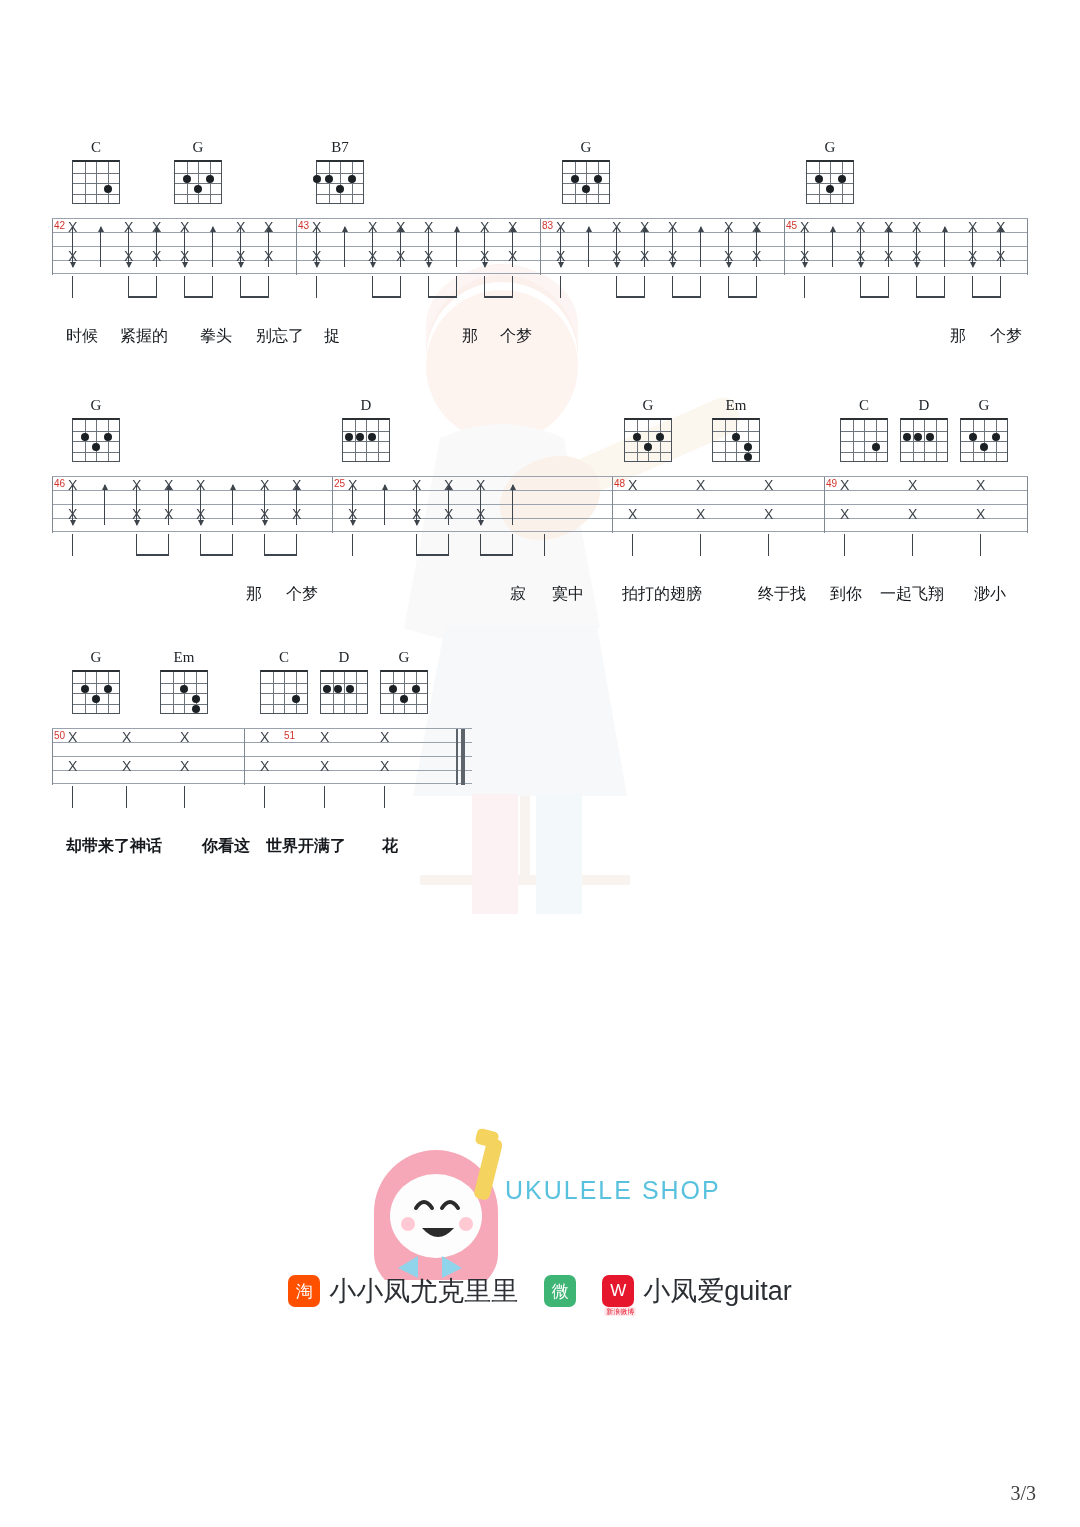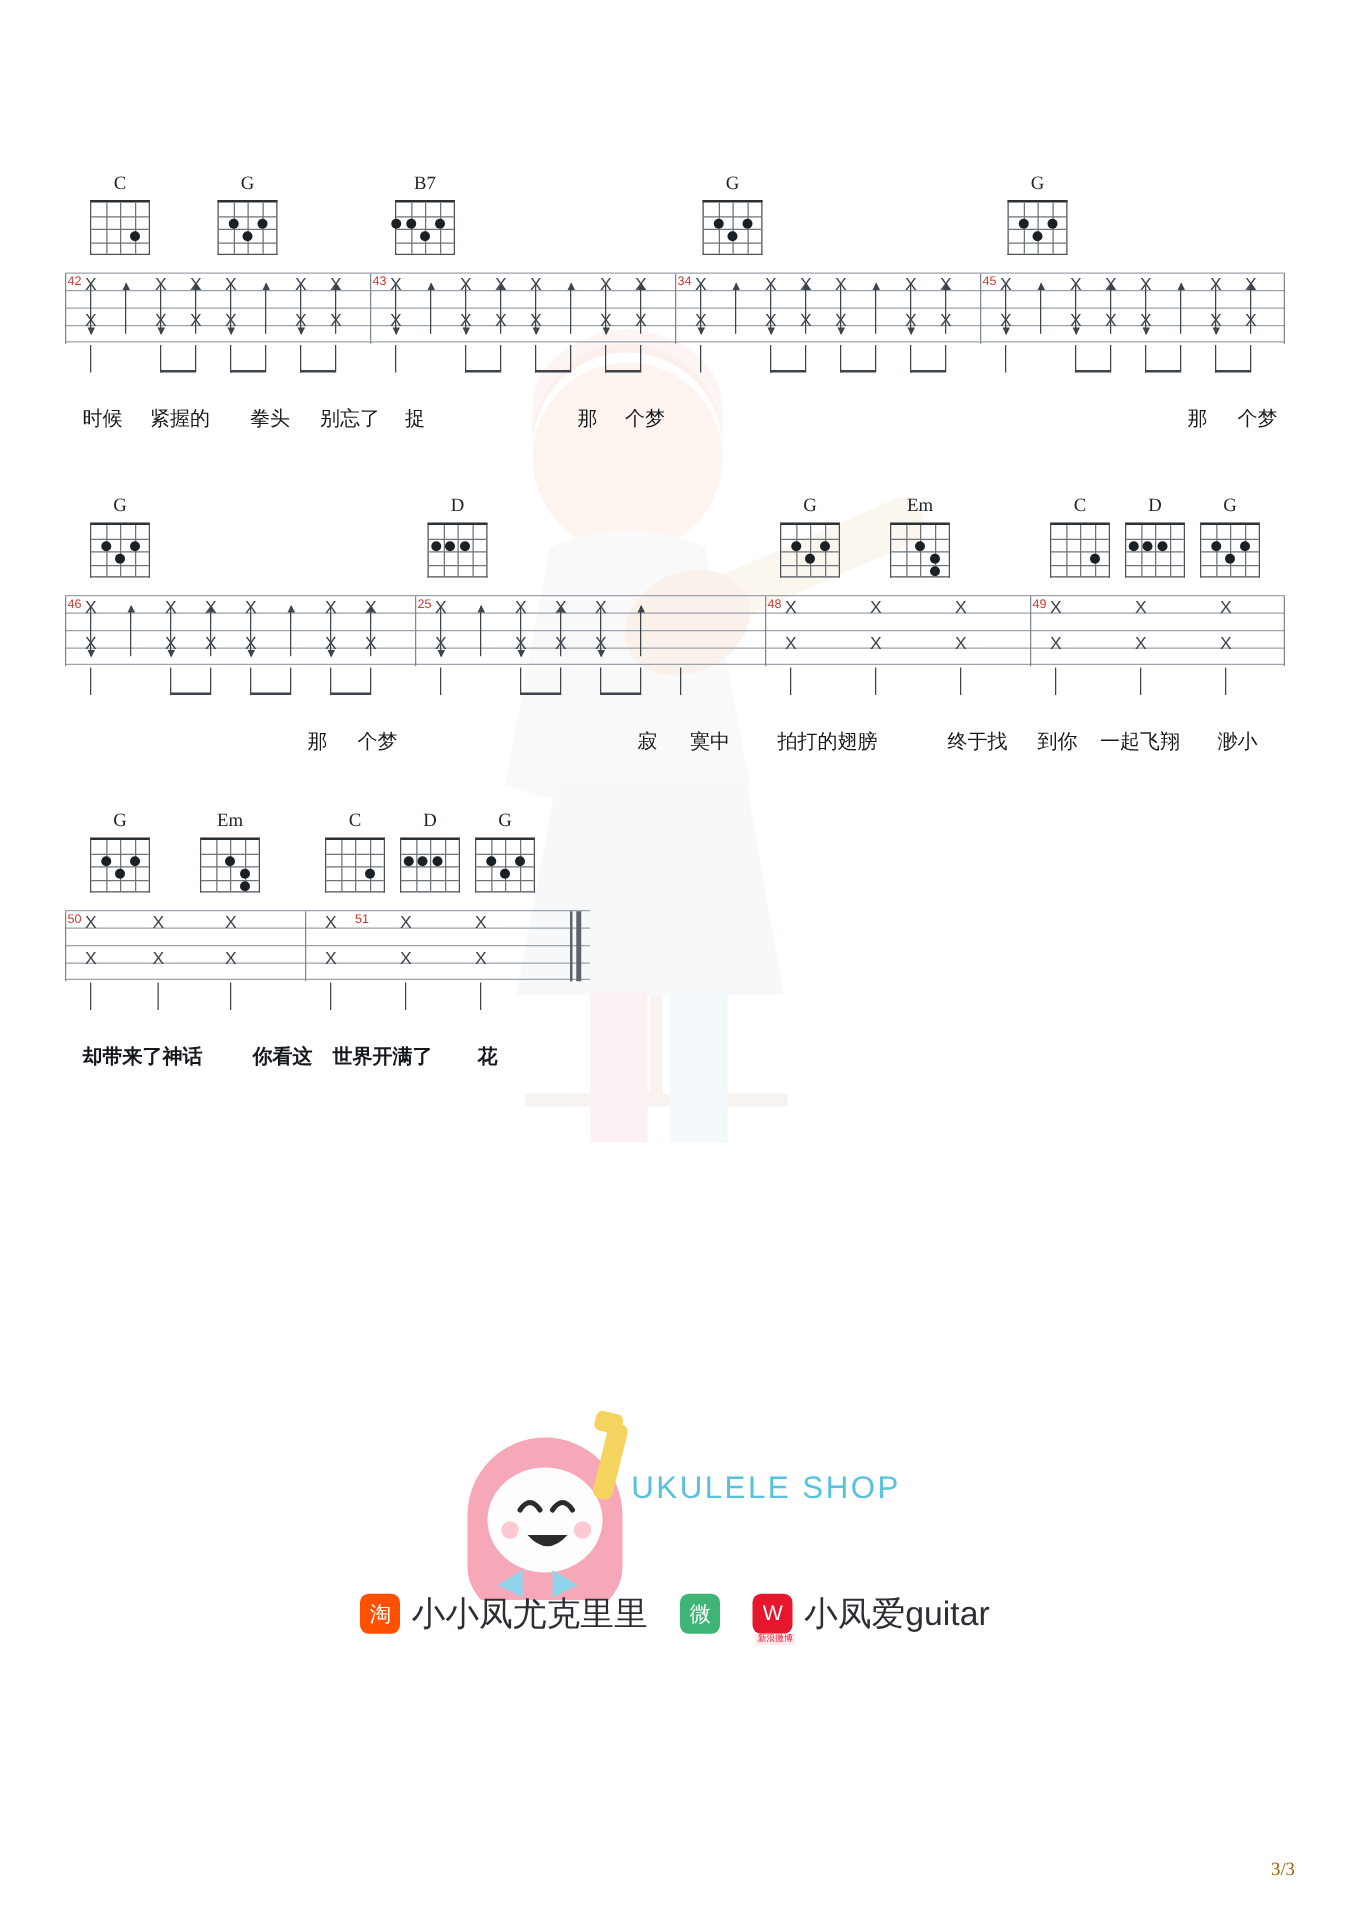--- a/index.html
+++ b/index.html
@@ -260,22 +260,22 @@
     color: #e6162d;
     background: #ffe9ec;
     padding: 1px 2px;
     border-radius: 2px;
     line-height: 1;
   }
   .pagenum {
     position: absolute;
     right: 44px;
     bottom: 22px;
-    font-size: 15px;
-    color: #a16207;
+    font-size: 20px;
+    color: #404040;
     font-family: "Liberation Serif", serif;
   }
 </style>
 </head>
 <body>
 
 <div class="page">
 
   <div class="watermark">
     <svg viewBox="0 0 560 780" width="560" height="780" xmlns="http://www.w3.org/2000/svg">
@@ -380,21 +380,21 @@
         <div class="line l3"></div>
 
       <div class="barline" style="left:0px;"></div>
       <div class="barline" style="left:244px;"></div>
       <div class="barline" style="left:488px;"></div>
       <div class="barline" style="left:732px;"></div>
       <div class="barline" style="left:975px;"></div>
 
       <span class="measure-num" style="left:2px;top:2px;">42</span>
       <span class="measure-num" style="left:246px;top:2px;">43</span>
-      <span class="measure-num" style="left:490px;top:2px;">34</span>
+      <span class="measure-num" style="left:490px;top:2px;">83</span>
       <span class="measure-num" style="left:734px;top:2px;">45</span>
 
       <div class="arrow down" style="left:20px;top:8px;"></div>
       <span class="xmark" style="left:16px;top:1px;">X</span>
         <span class="xmark" style="left:16px;top:30px;">X</span>
       <div class="arrow up" style="left:48px;top:8px;"></div>
       <div class="arrow down" style="left:76px;top:8px;"></div>
       <span class="xmark" style="left:72px;top:1px;">X</span>
         <span class="xmark" style="left:72px;top:30px;">X</span>
       <div class="arrow up" style="left:104px;top:8px;"></div>

